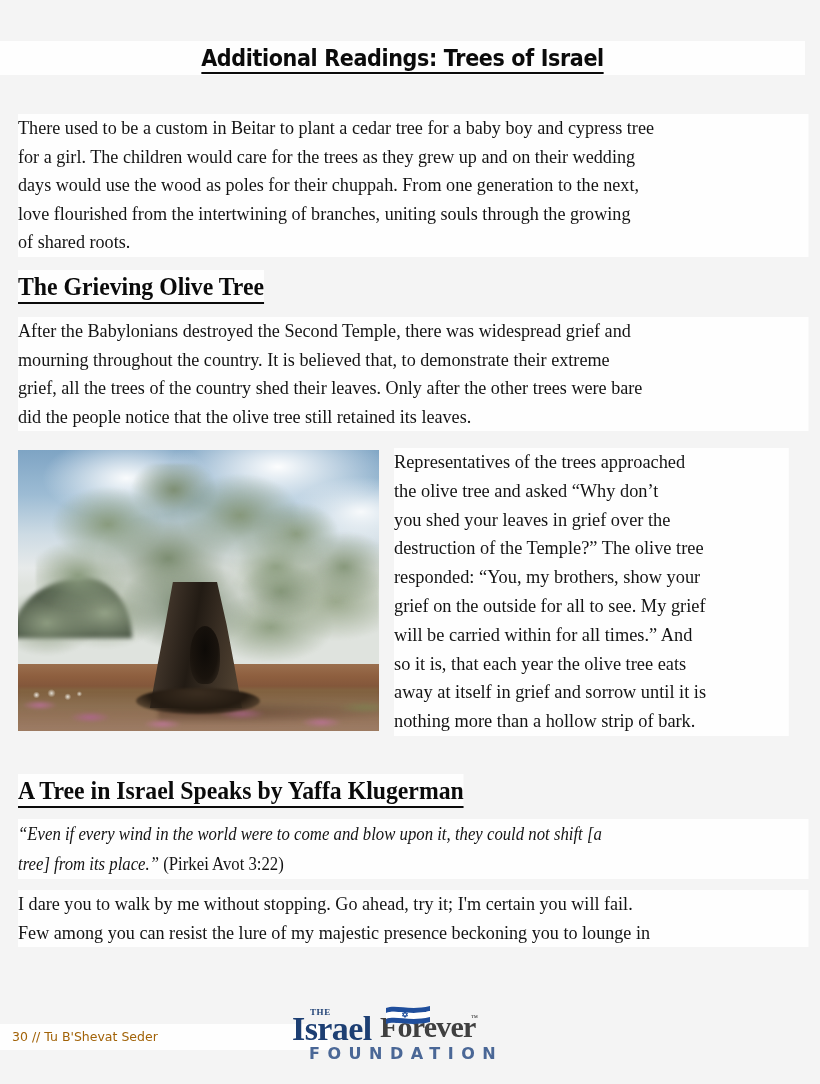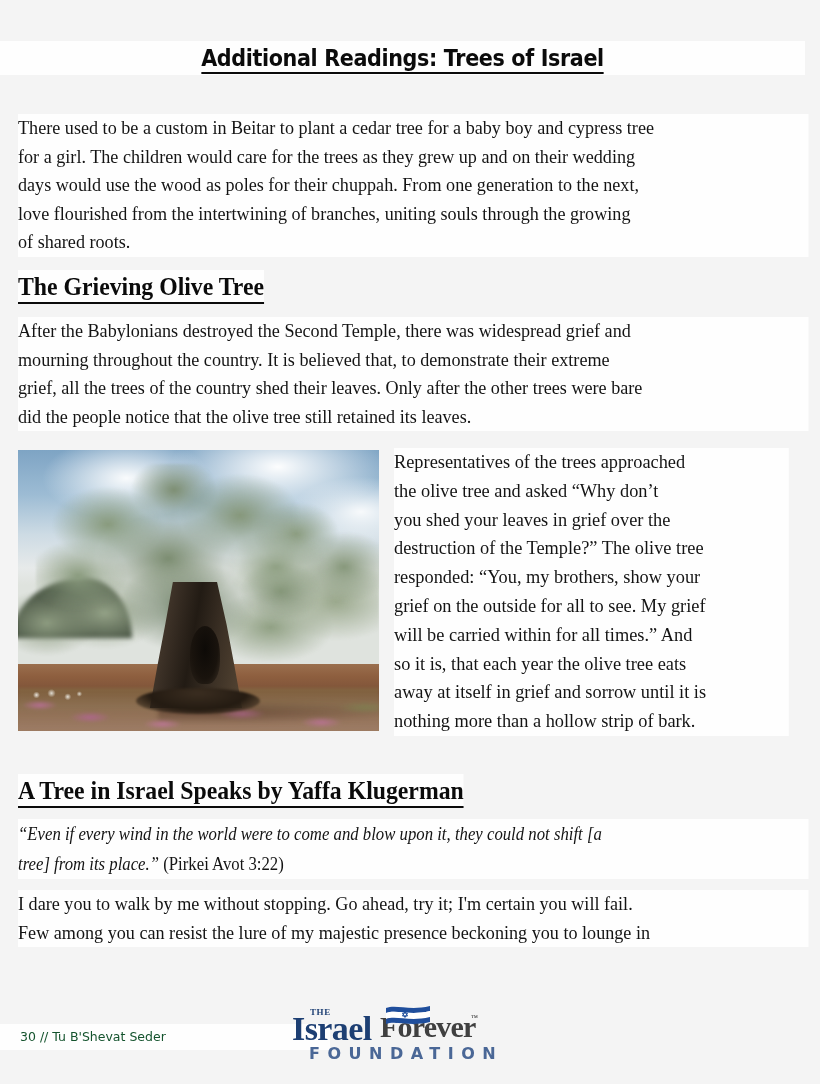--- a/index.html
+++ b/index.html
@@ -275,27 +275,27 @@
   .footer-band {
     position: absolute;
     left: 0;
     top: 1024px;
     width: 330px;
     height: 26px;
     background: #fefefe;
   }
   .folio {
     position: absolute;
-    left: 20px;
+    left: 12px;
     top: 1024px;
     height: 26px;
     line-height: 26px;
     font-family: "DejaVu Sans", "Liberation Sans", sans-serif;
     font-size: 12.5px;
-    color: #14532d;
+    color: #a16207;
     white-space: nowrap;
   }
 
   .logo {
     position: absolute;
     left: 289px;
     top: 1004px;
     width: 200px;
     height: 50px;
     text-align: center;

